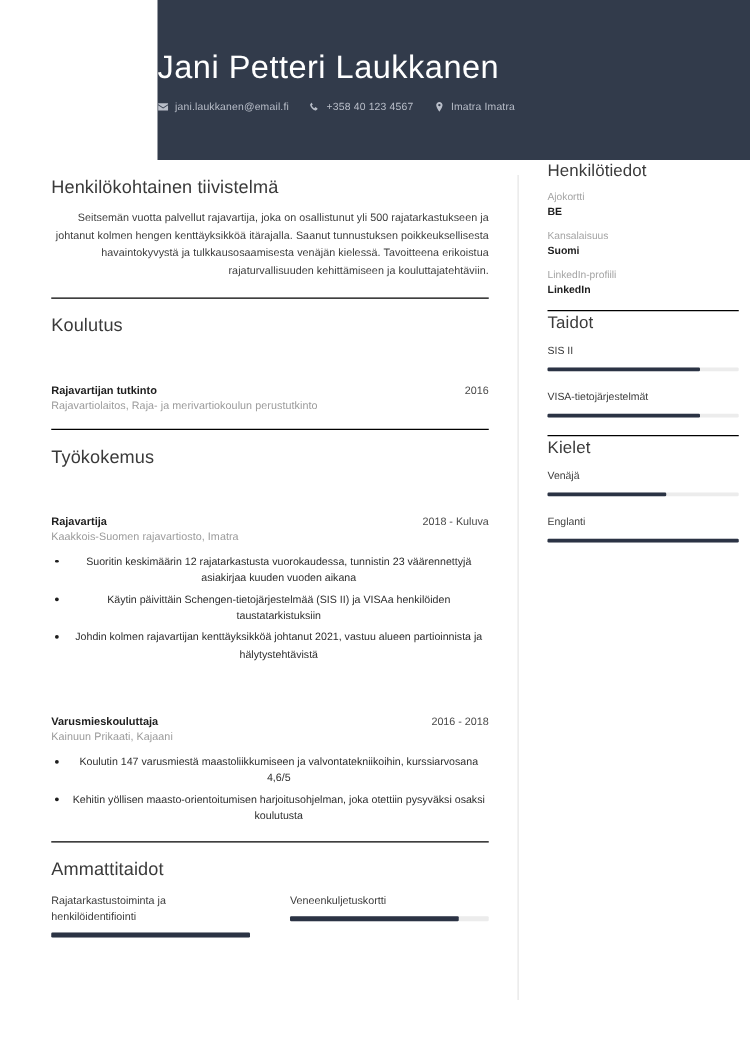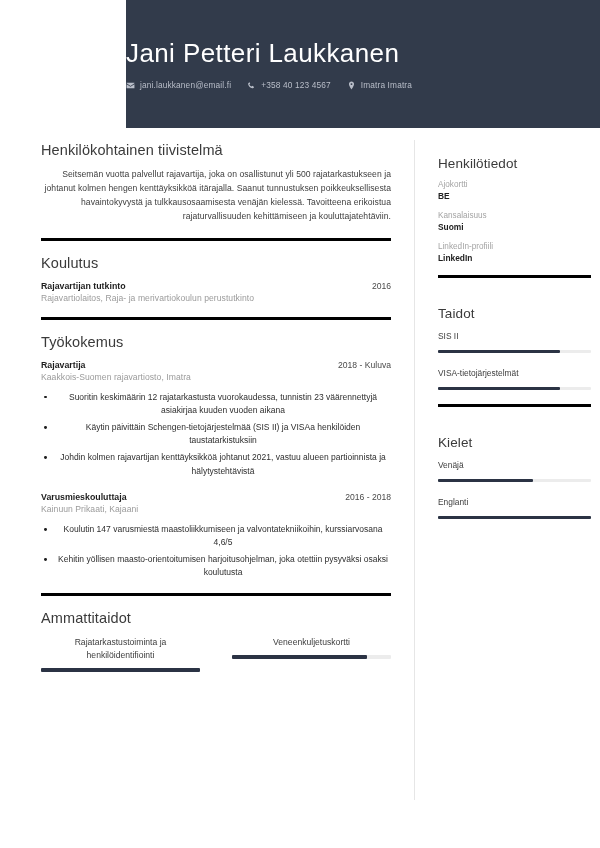--- a/index.html
+++ b/index.html
@@ -40,53 +40,53 @@
   .body-wrap { position: absolute; left: 16px; top: 128px; width: 600px; height: 552px; }
   .col-left  { position: absolute; left: 25px;  top: 0; width: 350px; }
   .col-right { position: absolute; left: 422px; top: 0; width: 153px; }
   .divider-vert {
     position: absolute; left: 398px; top: 12px; width: 1px; height: 660px;
     background: #e6e6e6;
   }
 
   
   .section { padding-top: 14px; }
-  .section.ruled { border-top: 3px solid #000000; margin-top: 14px; }
+  .section.ruled { border-top: 1px solid #000000; margin-top: 14px; }
   .section-title {
     font-size: 14.5px; font-weight: 400; color: #3a3a3a;
     letter-spacing: 0.1px; margin-bottom: 10px;
   }
   .col-right .section-title { font-size: 13.5px; margin-bottom: 9px; }
-  .col-right .section { padding-top: 28px; }
+  .col-right .section { padding-top: 1px; }
   .col-right .section.ruled { margin-top: 12px; }
 
   .summary-text {
     font-size: 8.6px; line-height: 1.62; color: #3d3d3d; letter-spacing: 0.05px; text-align: right;
   }
 
   
   .entry { margin-bottom: 2px; }
   .entry + .entry { margin-top: 14px; }
   .entry-head { display: flex; justify-content: space-between; align-items: baseline; }
-  .entry-title { font-size: 8.8px; font-weight: bold; color: #1e1e1e; }
+  .entry-title { font-size: 8.8px; font-weight: bold; color: #1e1e1e; margin-top: 28px; }
   .entry-date  { font-size: 8.6px; color: #4a4a4a; white-space: nowrap; }
   .entry-sub   { font-size: 8.6px; color: #9b9b9b; margin-top: 2px; letter-spacing: 0.05px; }
 
   .bullets { list-style: none; margin-top: 9px; }
   .bullets li {
     position: relative; padding-left: 14px; margin-bottom: 4px;
     font-size: 8.5px; line-height: 1.55; color: #2e2e2e; text-align: center;
   }
   .bullets li::before {
     content: ""; position: absolute; left: 3px; top: 5px;
     width: 2.8px; height: 2.8px; border-radius: 50%; background: #1e1e1e;
   }
 
   
-  .skill-grid { display: flex; gap: 32px; text-align: center; }
+  .skill-grid { display: flex; gap: 32px; }
   .skill-col { width: 166px; }
   .skill-label { font-size: 8.6px; color: #3d3d3d; line-height: 1.5; margin-bottom: 6px; }
   .bar-track { width: 100%; height: 3.5px; background: #ececec; border-radius: 1px; }
   .bar-fill  { height: 100%; background: #2b3344; border-radius: 1px; }
   .skill-item { margin-bottom: 14px; }
   .col-right .skill-label { font-size: 8.4px; margin-bottom: 7px; }
 
   
   .detail { margin-bottom: 10px; }
   .detail-label { font-size: 8.2px; color: #a4a4a4; margin-bottom: 2px; }

